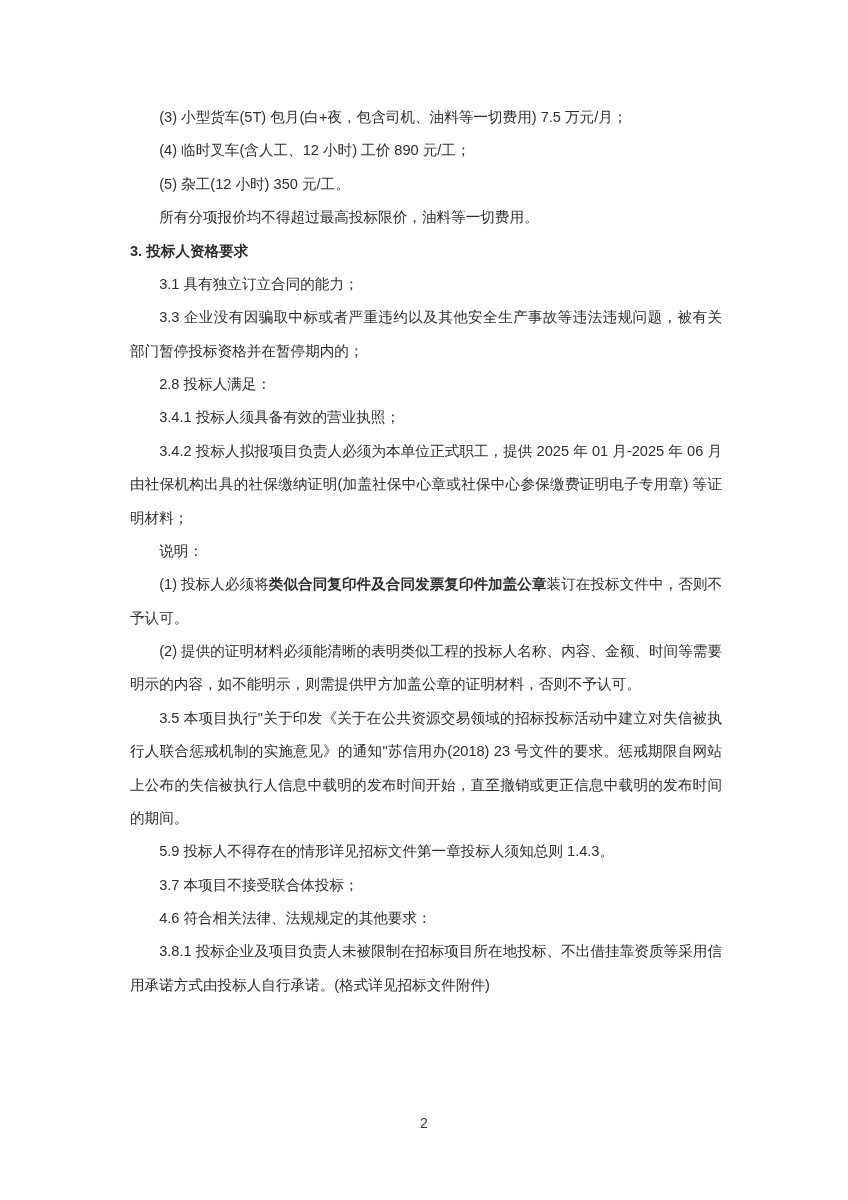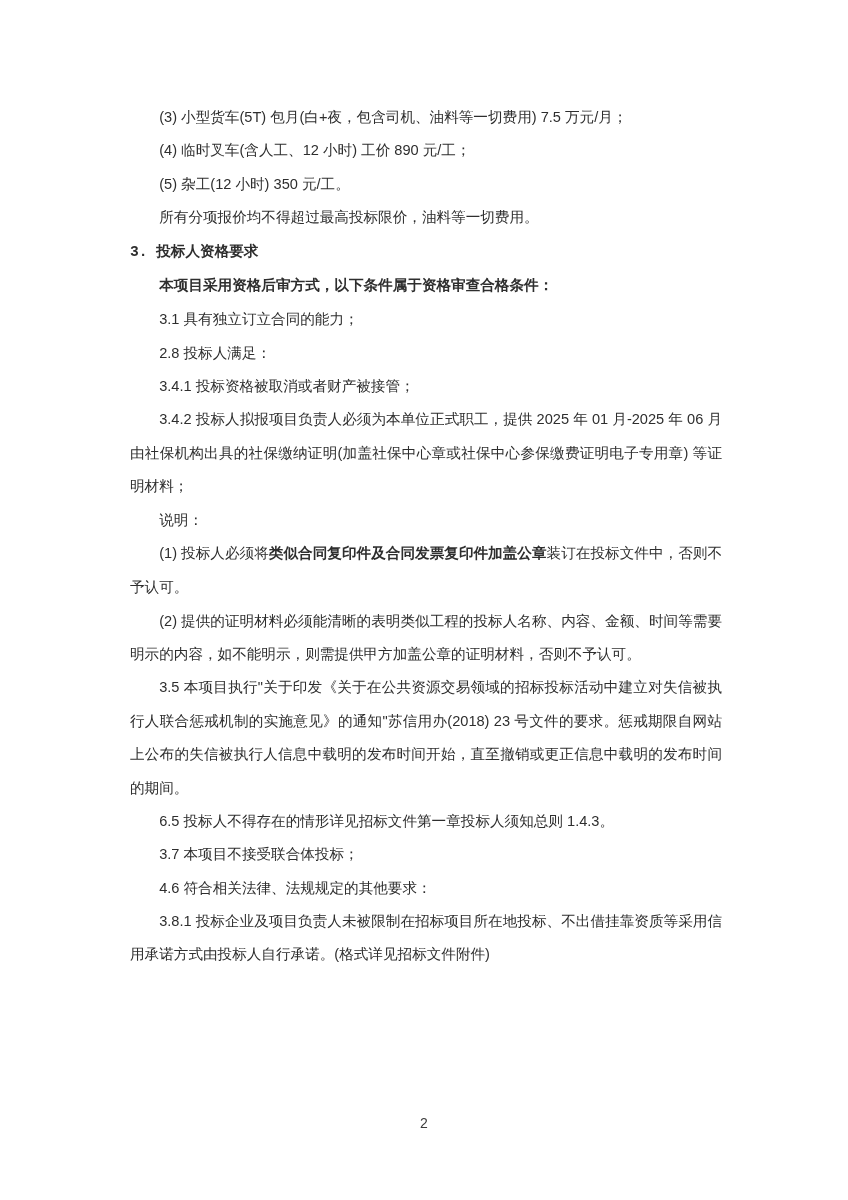--- a/index.html
+++ b/index.html
@@ -31,21 +31,20 @@
     text-align: justify;
   }
   .para.indent {
     text-indent: 2em;
   }
   .para.bold {
     font-weight: 700;
   }
   .seg-bold {
     font-weight: 700;
-    font-family: Liberation Mono, monospace;
   }
   .footer {
     position: absolute;
     left: 0;
     top: 1114px;
     width: 848px;
     text-align: center;
     font-size: 14px;
     line-height: 18px;
     color: #3c3c3c;
@@ -54,28 +53,28 @@
 </head>
 <body>
 
 <div class="page">
   <div class="content" id="content">
       <p class="para indent"><span>(3) 小型货车(5T) 包月(白+夜，包含司机、油料等一切费用) 7.5 万元/月；</span></p>
       <p class="para indent"><span>(4) 临时叉车(含人工、12 小时) 工价 890 元/工；</span></p>
       <p class="para indent"><span>(5) 杂工(12 小时) 350 元/工。</span></p>
       <p class="para indent"><span>所有分项报价均不得超过最高投标限价，油料等一切费用。</span></p>
       <p class="para bold"><span class="seg-bold">3. 投标人资格要求</span></p>
-      <p class="para indent bold"><span class="seg-bold">本项目采用资格后审方式，以下条件属于资格审查合格条件：</span></p>
       <p class="para indent"><span>3.1 具有独立订立合同的能力；</span></p>
+      <p class="para indent"><span>3.3 企业没有因骗取中标或者严重违约以及其他安全生产事故等违法违规问题，被有关部门暂停投标资格并在暂停期内的；</span></p>
       <p class="para indent"><span>2.8 投标人满足：</span></p>
-      <p class="para indent"><span>3.4.1 投标资格被取消或者财产被接管；</span></p>
+      <p class="para indent"><span>3.4.1 投标人须具备有效的营业执照；</span></p>
       <p class="para indent"><span>3.4.2 投标人拟报项目负责人必须为本单位正式职工，提供 2025 年 01 月-2025 年 06 月由社保机构出具的社保缴纳证明(加盖社保中心章或社保中心参保缴费证明电子专用章) 等证明材料；</span></p>
       <p class="para indent"><span>说明：</span></p>
       <p class="para indent"><span>(1) 投标人必须将</span><span class="seg-bold">类似合同复印件及合同发票复印件加盖公章</span><span>装订在投标文件中，否则不予认可。</span></p>
       <p class="para indent"><span>(2) 提供的证明材料必须能清晰的表明类似工程的投标人名称、内容、金额、时间等需要明示的内容，如不能明示，则需提供甲方加盖公章的证明材料，否则不予认可。</span></p>
       <p class="para indent"><span>3.5 本项目执行"关于印发《关于在公共资源交易领域的招标投标活动中建立对失信被执行人联合惩戒机制的实施意见》的通知"苏信用办(2018) 23 号文件的要求。惩戒期限自网站上公布的失信被执行人信息中载明的发布时间开始，直至撤销或更正信息中载明的发布时间的期间。</span></p>
-      <p class="para indent"><span>6.5 投标人不得存在的情形详见招标文件第一章投标人须知总则 1.4.3。</span></p>
+      <p class="para indent"><span>5.9 投标人不得存在的情形详见招标文件第一章投标人须知总则 1.4.3。</span></p>
       <p class="para indent"><span>3.7 本项目不接受联合体投标；</span></p>
       <p class="para indent"><span>4.6 符合相关法律、法规规定的其他要求：</span></p>
       <p class="para indent"><span>3.8.1 投标企业及项目负责人未被限制在招标项目所在地投标、不出借挂靠资质等采用信用承诺方式由投标人自行承诺。(格式详见招标文件附件)</span></p>
     </div>
   <div class="footer">2</div>
 </div>
 
 </body></html>

